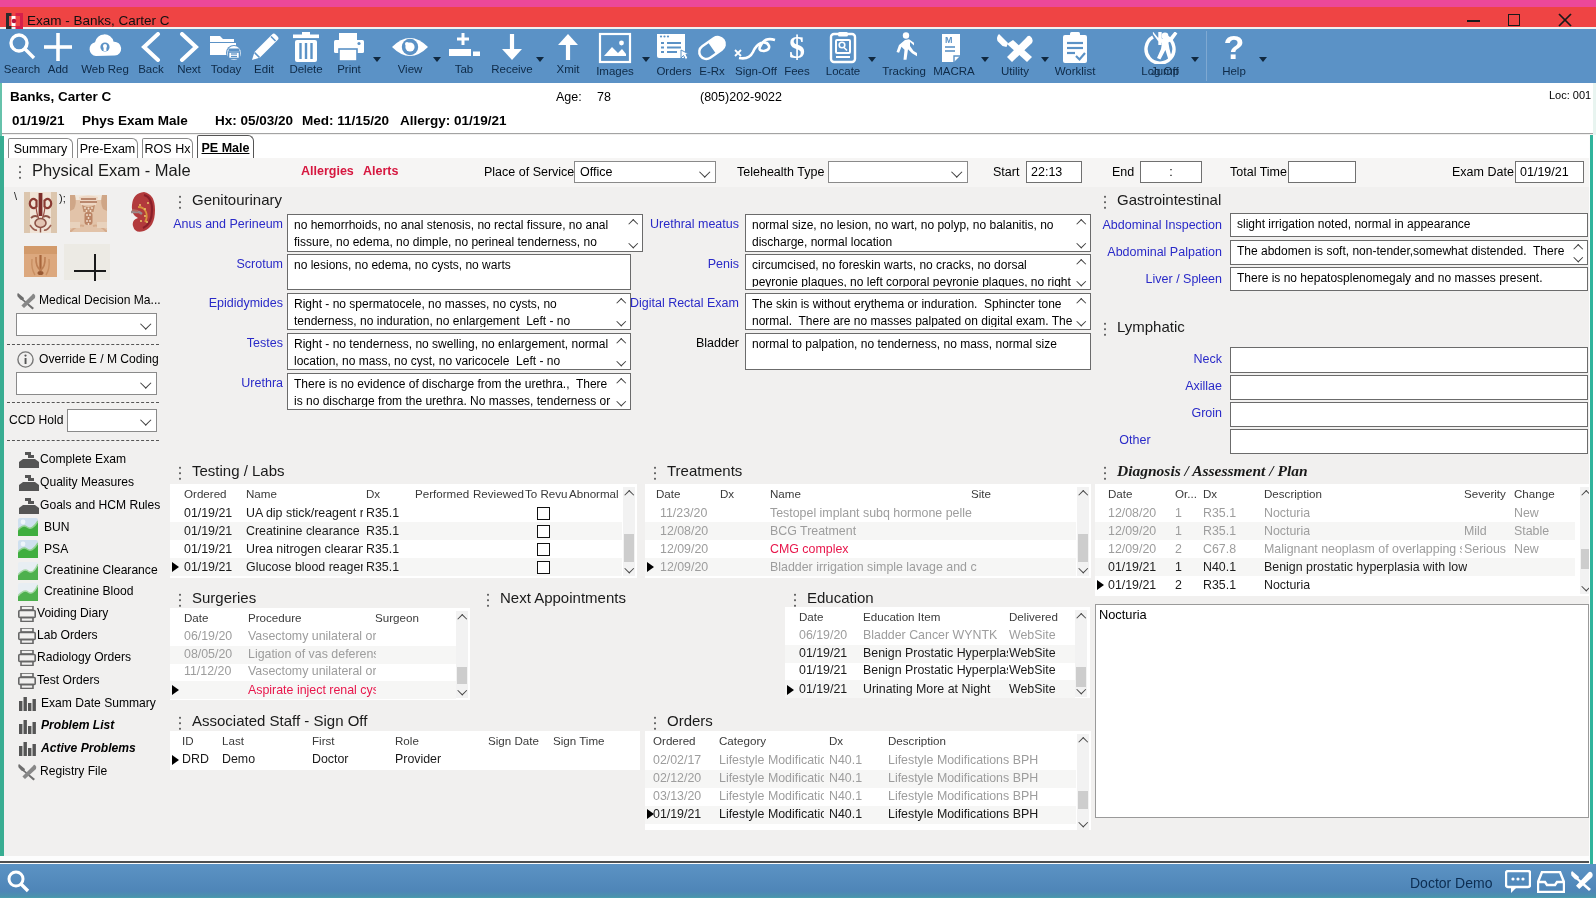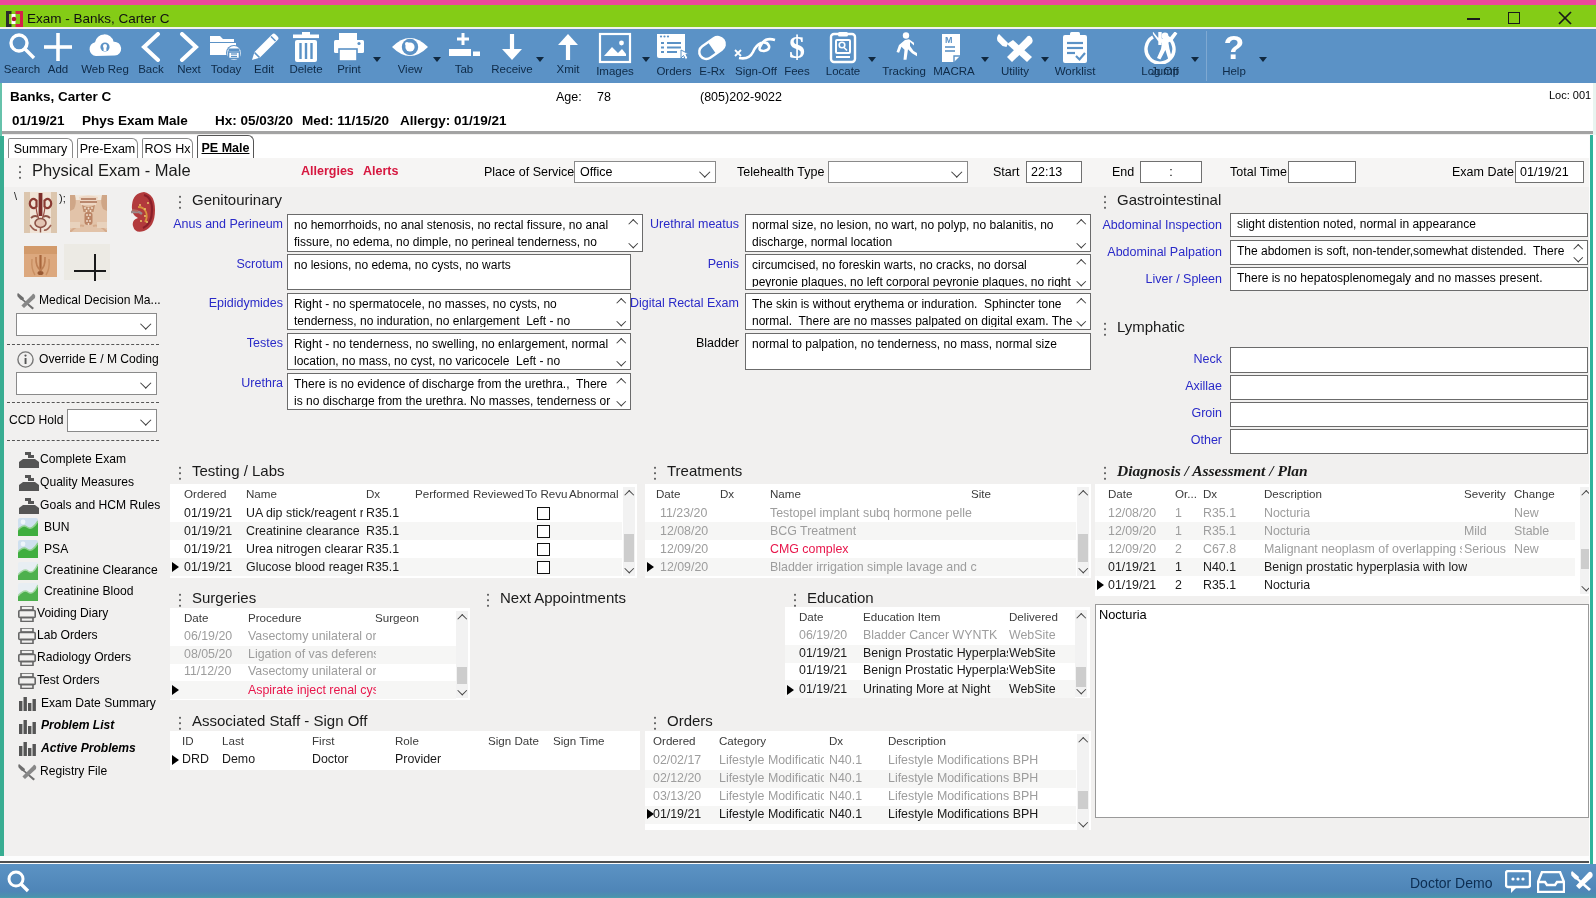--- a/index.html
+++ b/index.html
@@ -1,31 +1,31 @@
 <!DOCTYPE html>
 <html><head>
 <meta charset="utf-8">
 <style>
 * { margin:0; padding:0; box-sizing:border-box; }
 html,body { width:1596px; height:898px; overflow:hidden; }
 body { font-family:"Liberation Sans", sans-serif; }
 #win { position:absolute; left:0; top:0; width:1596px; height:898px; background:#f1f0ef; }
 
 
-#titlebar { position:absolute; left:0; top:0; width:1596px; height:27px; background:#84cc16; border-top:5px solid #ec4899; }
+#titlebar { position:absolute; left:0; top:0; width:1596px; height:27px; background:#ef4444; border-top:7px solid #ec4899; }
 #appicon { position:absolute; left:6px; top:6px; width:17px; height:16px; }
 #title { position:absolute; left:27px; top:6px; font-size:13.5px; color:#111; }
 
 #toolbar { position:absolute; left:0; top:29px; width:1596px; height:54px; background:#5b92c6; }
 .tbi { position:absolute; top:3px; text-align:center; color:#fff; }
 .tbi svg { display:block; margin:0 auto; }
 .tbi .lbl { font-size:11.5px; margin-top:1px; white-space:nowrap; color:#0e2a47; }
 .caret { position:absolute; width:0; height:0; border-left:4px solid transparent; border-right:4px solid transparent; border-top:5px solid #10283f; top:28px; }
 
-#pat { position:absolute; left:0; top:83px; width:1596px; height:51px; background:#fff; border-bottom:3px solid #a3a3a3; }
+#pat { position:absolute; left:0; top:83px; width:1596px; height:51px; background:#fff; border-bottom:1px solid #a3a3a3; }
 #pat .b { font-weight:bold; font-size:13.5px; color:#000; position:absolute; white-space:nowrap; }
 #pat .n { font-size:12.5px; color:#000; position:absolute; white-space:nowrap; }
 
 #tabs { position:absolute; left:0; top:135px; width:1596px; height:23px; background:#fff; }
 .tab { position:absolute; top:3px; height:20px; background:#fff; border:1px solid #8a8a8a; border-bottom:none; border-radius:2px 6px 0 0; font-size:12.5px; color:#000; text-align:center; padding-top:3px; }
 .tab.active { top:0px; height:23px; font-weight:bold; padding-top:5px; border-color:#555; }
 .tab.active span { text-decoration:underline; }
 
 #content { position:absolute; left:0; top:158px; width:1596px; height:698px; background:#f1f0ef; border-left:4px solid #38ad92; }
 
@@ -609,40 +609,40 @@
         </div>
       <div class="lbl-blk" style="left:563px;top:178px;width:172px;">Bladder</div>
       <div class="gubox" style="left:741px;top:175px;width:346px;height:37px;">
           <div class="gtxt">normal to palpation, no tenderness, no mass, normal size</div>
         </div>
     </div>
     <div id="gi">
       <div class="sechdr" style="left:1097px;top:33px;"><span class="grip" style="top:2px;">⋮</span><span style="margin-left:16px;">Gastrointestinal</span></div>
       <div class="lbl-blue" style="left:1044px;top:60px;width:174px;">Abdominal Inspection</div>
       <div class="gubox" style="left:1226px;top:55px;width:358px;height:24px;">
-          <div class="gtxt">slight distention noted, normal in appearance</div>
+          <div class="gtxt">slight irrigation noted, normal in appearance</div>
         </div>
       <div class="lbl-blue" style="left:1044px;top:87px;width:174px;">Abdominal Palpation</div>
       <div class="gubox" style="left:1226px;top:82px;width:358px;height:25px;">
           <div class="gtxt">The abdomen is soft, non-tender,somewhat distended.&nbsp; There</div>
           <span class="sar su" style="top:2px;"></span>
           <span class="sar sd" style="top:auto;bottom:2px;"></span>
         </div>
       <div class="lbl-blue" style="left:1044px;top:114px;width:174px;">Liver / Spleen</div>
       <div class="gubox" style="left:1226px;top:109px;width:358px;height:24px;">
           <div class="gtxt">There is no hepatosplenomegaly and no masses present.</div>
         </div>
       <div class="sechdr" style="left:1097px;top:160px;"><span class="grip" style="top:2px;">⋮</span><span style="margin-left:16px;">Lymphatic</span></div>
       <div class="lbl-blue" style="left:1044px;top:194px;width:174px;">Neck</div>
       <div class="gubox" style="left:1226px;top:189px;width:358px;height:26px;"></div>
       <div class="lbl-blue" style="left:1044px;top:221px;width:174px;">Axillae</div>
       <div class="gubox" style="left:1226px;top:217px;width:358px;height:25px;"></div>
       <div class="lbl-blue" style="left:1044px;top:248px;width:174px;">Groin</div>
       <div class="gubox" style="left:1226px;top:244px;width:358px;height:25px;"></div>
-      <div class="lbl-blue" style="left:1044px;top:275px;width:174px;">Other</div>
+      <div class="lbl-blue" style="left:1044px;top:275px;width:174px;text-align:center;">Other</div>
       <div class="gubox" style="left:1226px;top:271px;width:358px;height:25px;"></div>
     </div>
     <div id="tables">
 
       <div class="sechdr" style="left:172px;top:304px;"><span class="grip" style="top:2px;">⋮</span><span style="margin-left:16px;">Testing / Labs</span></div>
       <div class="wblock" style="left:166px;top:326px;width:467px;height:94px;"></div>
       <div class="colhdr" style="left:180px;top:329px;">Ordered</div>
         <div class="colhdr" style="left:242px;top:329px;">Name</div>
         <div class="colhdr" style="left:362px;top:329px;">Dx</div>
         <div class="colhdr" style="left:411px;top:329px;">Performed</div>

